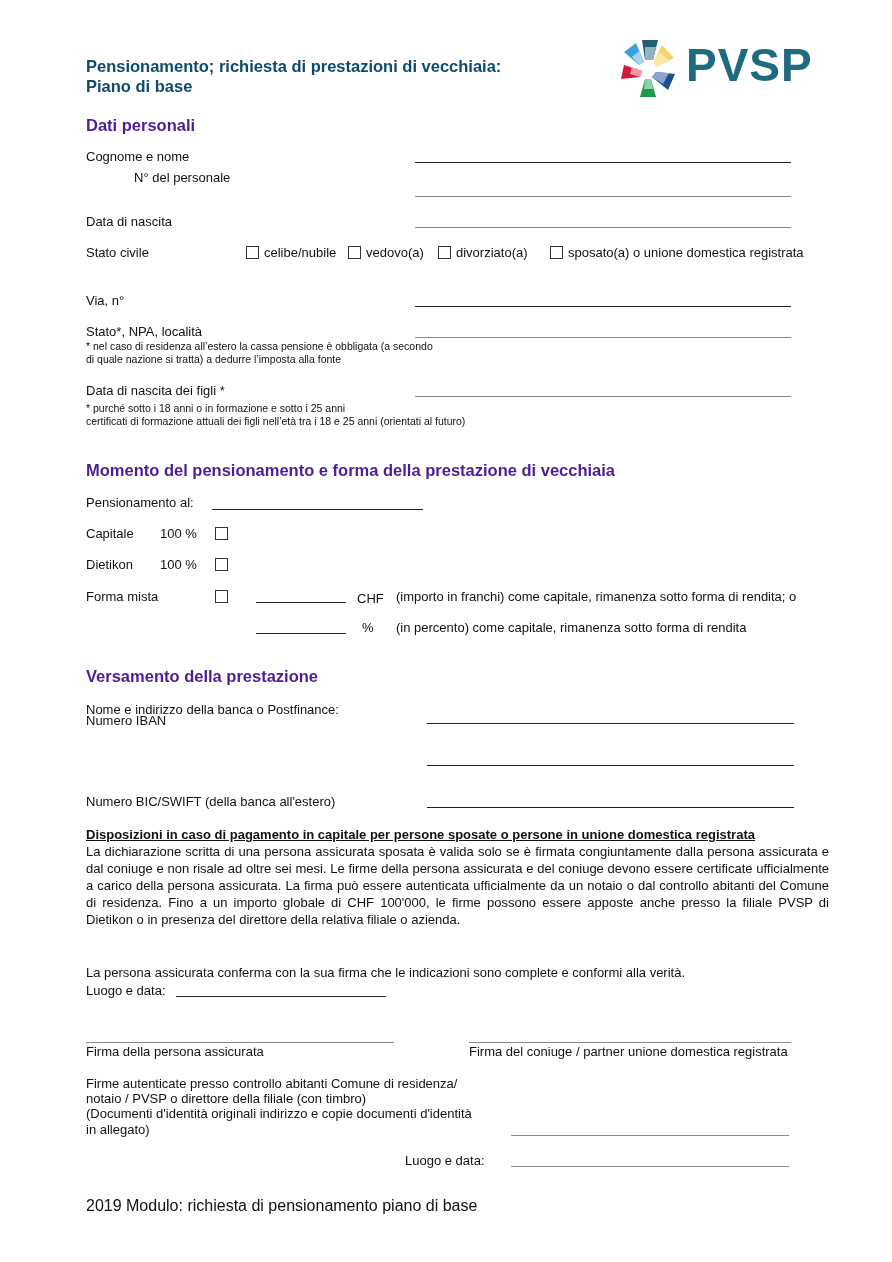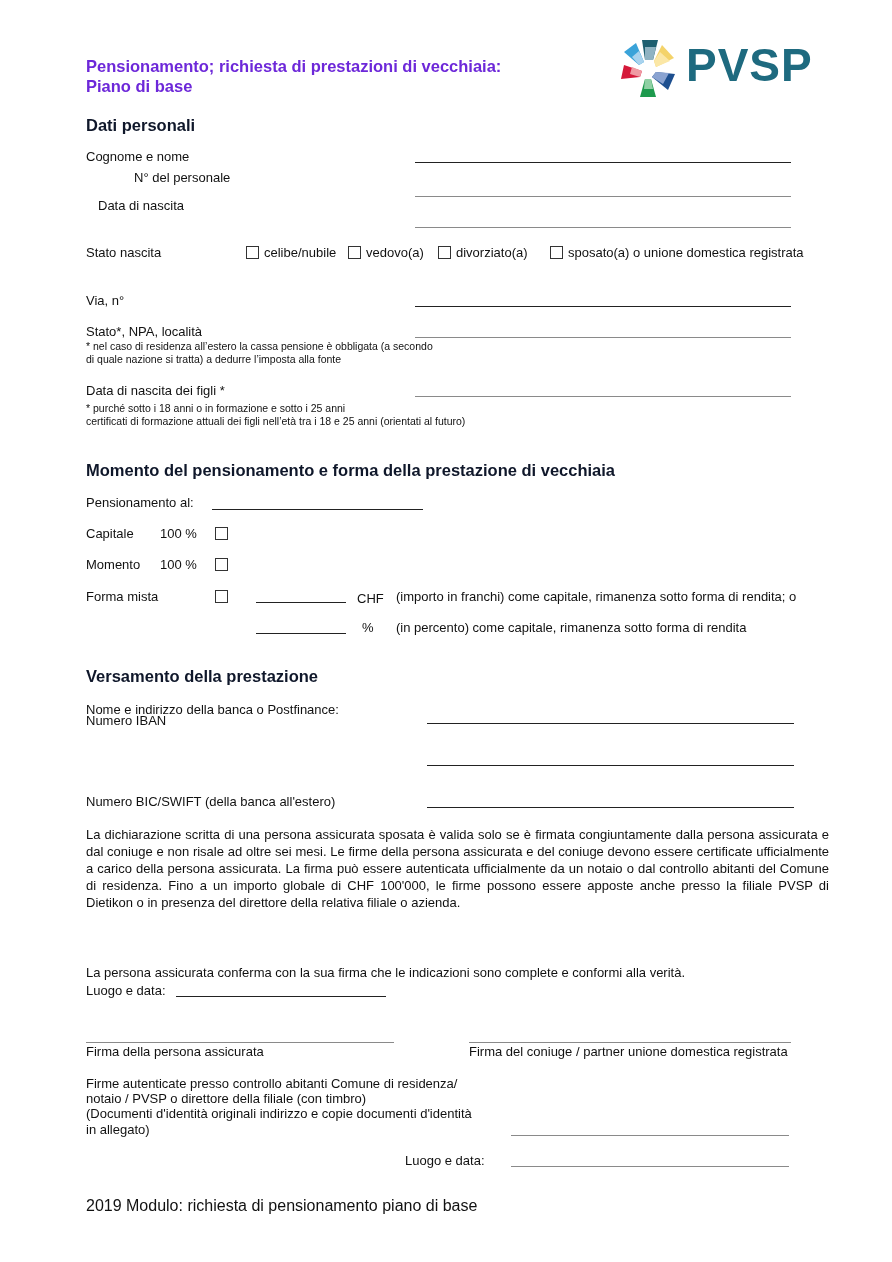--- a/index.html
+++ b/index.html
@@ -1,20 +1,20 @@
 <!DOCTYPE html>
 <html><head>
 <meta charset="utf-8">
 <style>
   html, body { margin: 0; padding: 0; background: #ffffff; }
   body { width: 892px; height: 1262px; position: relative; overflow: hidden;
          font-family: "Liberation Sans", sans-serif; color: #111; font-size: 13px; }
   .abs { position: absolute; white-space: nowrap; }
-  .title { color: #6d28d9; font-weight: bold; font-size: 16.5px; line-height: 20px; }
-  .h2 { color: #0f172a; font-weight: bold; font-size: 16.5px; }
+  .title { color: #0c4a6e; font-weight: bold; font-size: 16.5px; line-height: 20px; }
+  .h2 { color: #4c1d95; font-weight: bold; font-size: 16.5px; }
   .lbl { font-size: 13px; }
   .note { font-size: 10.5px; line-height: 13px; }
   .line { position: absolute; height: 0; border-top: 1px solid #222; }
   .line.grey { border-top: 1.5px solid #8a8a8a; }
   .cb { position: absolute; width: 11px; height: 11px; border: 1px solid #333; background: #fff; }
   .para { position: absolute; left: 86px; width: 743px; font-size: 13px; line-height: 17px; text-align: justify; }
   .para .ttl { font-weight: bold; text-decoration: underline; display: block; text-align: left; }
   .logo-text { color: #1e6a7f; font-weight: bold; font-size: 46px; letter-spacing: 1px; }
 </style>
 </head>
@@ -44,24 +44,24 @@
 <div class="abs logo-text" style="left:686px; top:38px;">PVSP</div>
 
 <div class="abs h2" style="left:86px; top:116px;">Dati personali</div>
 
 <div class="abs lbl" style="left:86px; top:149px;">Cognome e nome</div>
 <div class="line" style="left:415px; top:162px; width:376px;"></div>
 
 <div class="abs lbl" style="left:86px; top:170px;margin-left:48px;">N° del personale</div>
 <div class="line grey" style="left:415px; top:196px; width:376px;"></div>
 
-<div class="abs lbl" style="left:86px; top:198px;margin-left:12px;">Data di nascita</div>
+<div class="abs lbl" style="left:86px; top:214px;">Data di nascita</div>
 <div class="line grey" style="left:415px; top:227px; width:376px;"></div>
 
-<div class="abs lbl" style="left:86px; top:245px;">Stato nascita</div>
+<div class="abs lbl" style="left:86px; top:245px;">Stato civile</div>
 <div class="cb" style="left:246px; top:246px;"></div>
 <div class="abs lbl" style="left:264px; top:245px;text-align:center;">celibe/nubile</div>
 <div class="cb" style="left:348px; top:246px;"></div>
 <div class="abs lbl" style="left:366px; top:245px;">vedovo(a)</div>
 <div class="cb" style="left:438px; top:246px;"></div>
 <div class="abs lbl" style="left:456px; top:245px;">divorziato(a)</div>
 <div class="cb" style="left:550px; top:246px;"></div>
 <div class="abs lbl" style="left:568px; top:245px;">sposato(a) o unione domestica registrata</div>
 
 <div class="abs lbl" style="left:86px; top:293px;">Via, n°</div>
@@ -79,21 +79,21 @@
 
 <div class="abs h2" style="left:86px; top:461px;">Momento del pensionamento e forma della prestazione di vecchiaia</div>
 
 <div class="abs lbl" style="left:86px; top:495px;">Pensionamento al:</div>
 <div class="line" style="left:212px; top:509px; width:211px;"></div>
 
 <div class="abs lbl" style="left:86px; top:526px;">Capitale</div>
 <div class="abs lbl" style="left:160px; top:526px;">100 %</div>
 <div class="cb" style="left:215px; top:527px;"></div>
 
-<div class="abs lbl" style="left:86px; top:557px;">Momento</div>
+<div class="abs lbl" style="left:86px; top:557px;">Dietikon</div>
 <div class="abs lbl" style="left:160px; top:557px;">100 %</div>
 <div class="cb" style="left:215px; top:558px;"></div>
 
 <div class="abs lbl" style="left:86px; top:589px;">Forma mista</div>
 <div class="cb" style="left:215px; top:590px;"></div>
 <div class="line" style="left:256px; top:602px; width:90px;"></div>
 <div class="abs lbl" style="left:357px; top:591px;">CHF</div>
 <div class="abs lbl" style="left:396px; top:589px;">(importo in franchi) come capitale, rimanenza sotto forma di rendita; o</div>
 
 <div class="line" style="left:256px; top:633px; width:90px;"></div>
@@ -105,20 +105,21 @@
 <div class="abs lbl" style="left:86px; top:702px;">Nome e indirizzo della banca o Postfinance:</div>
 <div class="line" style="left:427px; top:723px; width:367px;"></div>
 
 <div class="abs lbl" style="left:86px; top:713px;text-align:center;">Numero IBAN</div>
 <div class="line" style="left:427px; top:765px; width:367px;"></div>
 
 <div class="abs lbl" style="left:86px; top:794px;">Numero BIC/SWIFT (della banca all'estero)</div>
 <div class="line" style="left:427px; top:807px; width:367px;"></div>
 
 <div class="para" style="top:826px;">
+  <span class="ttl">Disposizioni in caso di pagamento in capitale per persone sposate o persone in unione domestica registrata</span>
   <span>La dichiarazione scritta di una persona assicurata sposata è valida solo se è firmata congiuntamente dalla persona assicurata e dal coniuge e non risale ad oltre sei mesi. Le firme della persona assicurata e del coniuge devono essere certificate ufficialmente a carico della persona assicurata. La firma può essere autenticata ufficialmente da un notaio o dal controllo abitanti del Comune di residenza. Fino a un importo globale di CHF 100'000, le firme possono essere apposte anche presso la filiale PVSP di Dietikon o in presenza del direttore della relativa filiale o azienda.</span>
 </div>
 <div class="abs lbl" style="left:86px; top:965px;">La persona assicurata conferma con la sua firma che le indicazioni sono complete e conformi alla verità.</div>
 
 <div class="abs lbl" style="left:86px; top:983px;">Luogo e data:</div>
 <div class="line" style="left:176px; top:996px; width:210px;"></div>
 
 <div class="line grey" style="left:86px; top:1042px; width:308px;"></div>
 <div class="abs lbl" style="left:86px; top:1044px;">Firma della persona assicurata</div>
 

